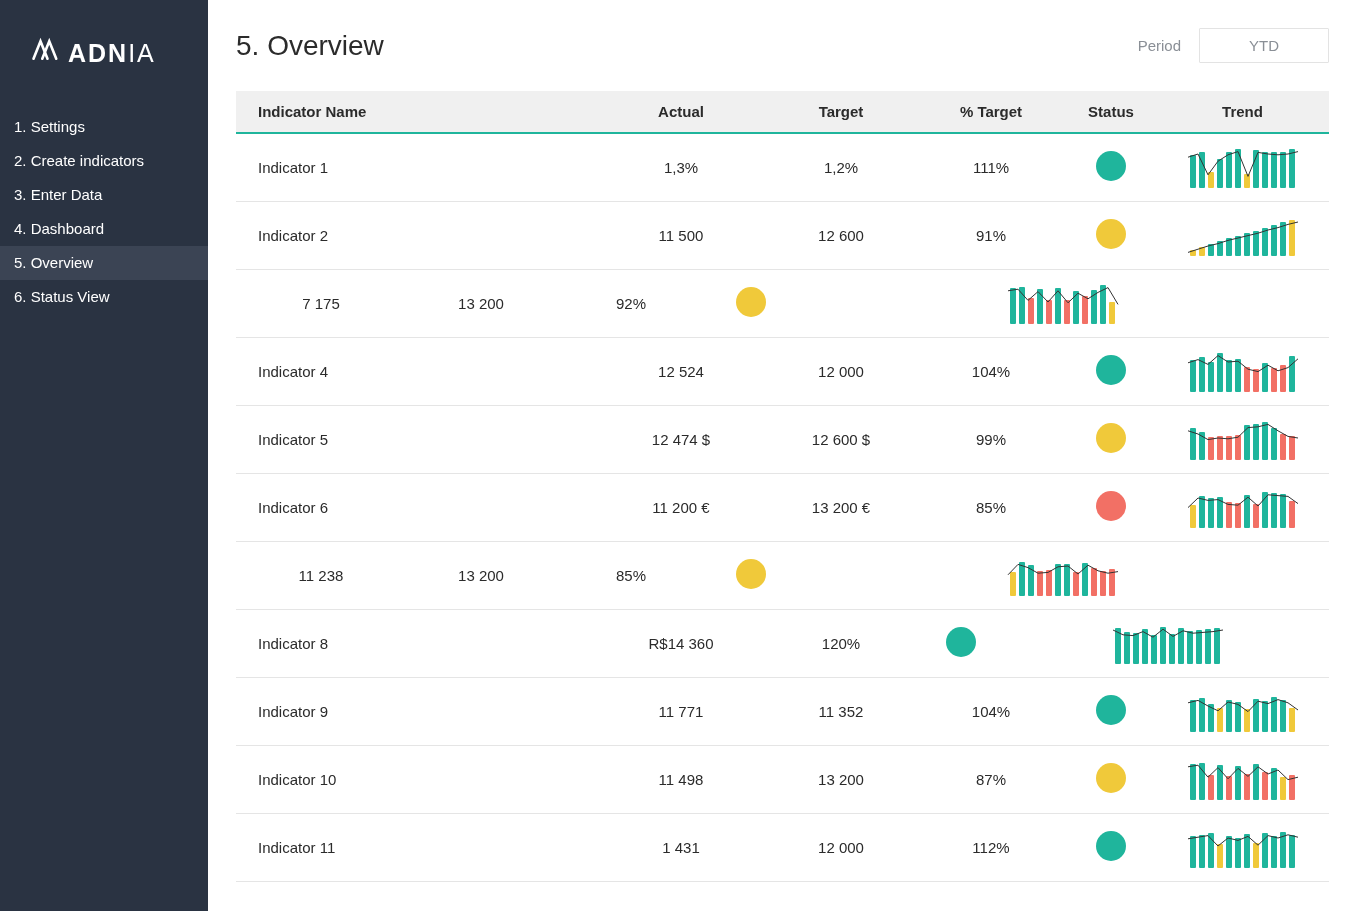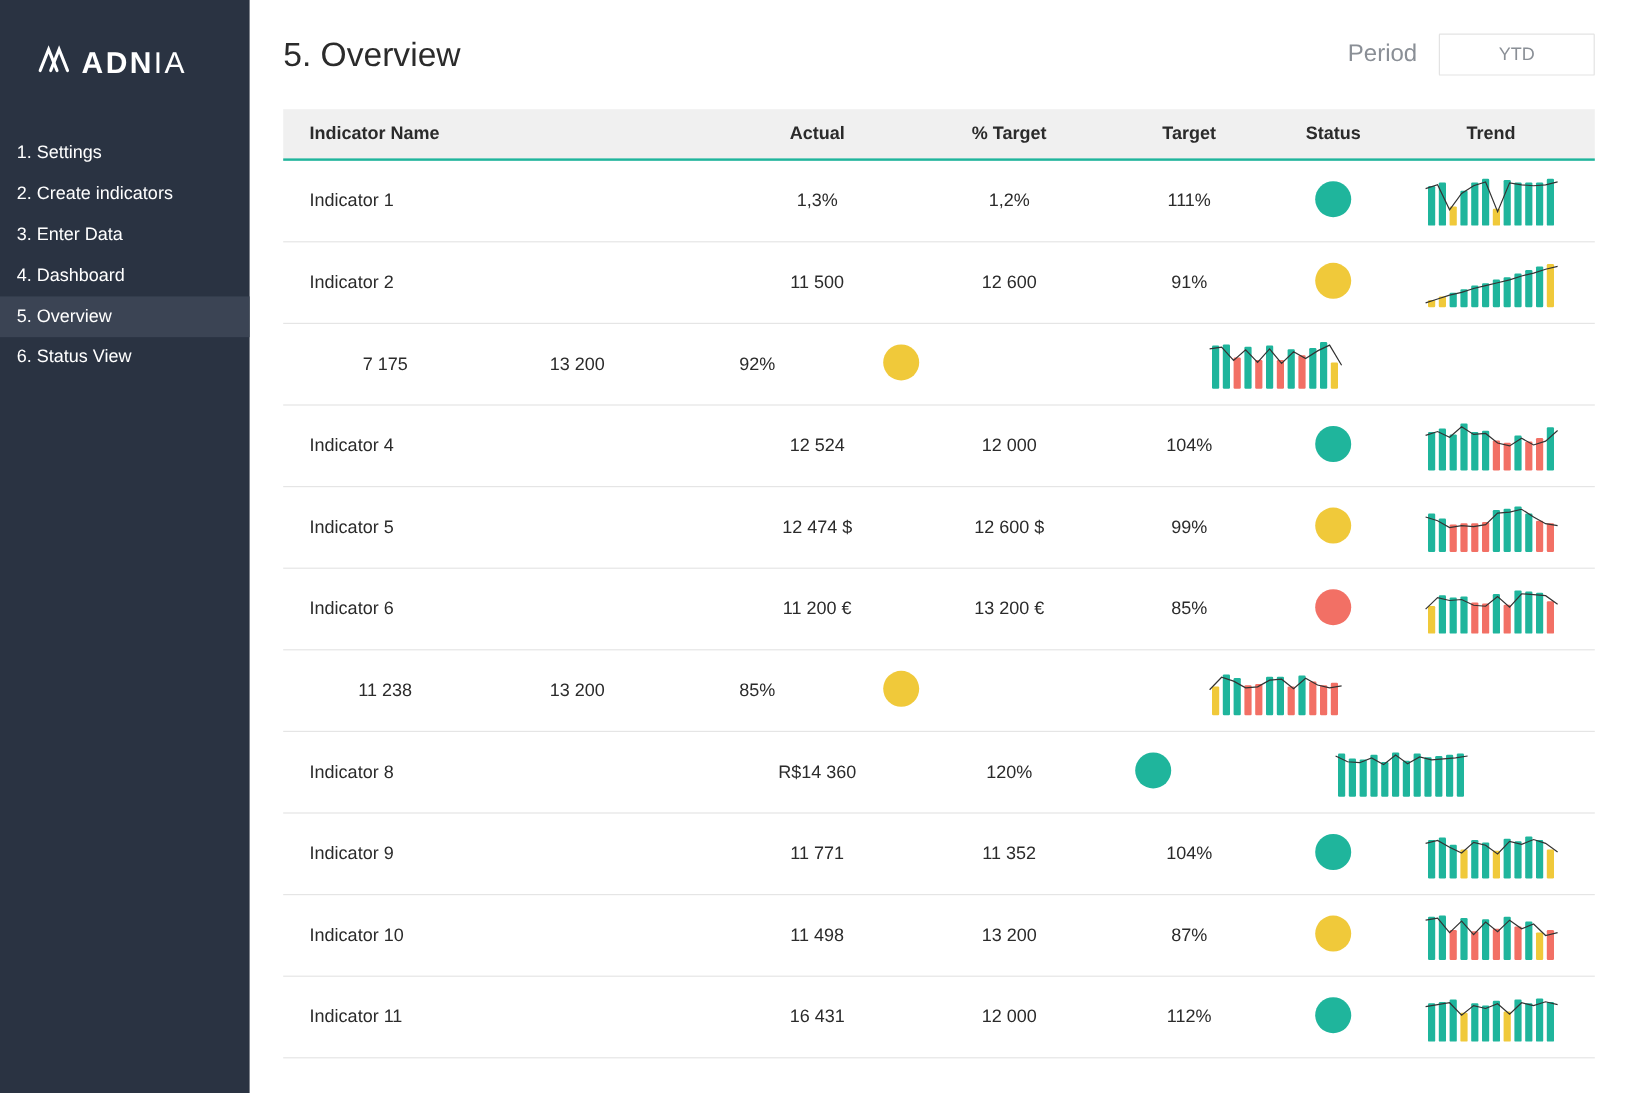--- a/index.html
+++ b/index.html
@@ -58,21 +58,21 @@
     overflow:auto;
   }
   .titlebar{
     display:flex;
     align-items:center;
     justify-content:space-between;
     margin-bottom:28px;
   }
   .title{font-size:28px;font-weight:400;}
   .period-wrap{display:flex;align-items:center;gap:18px;}
-  .period-label{color:var(--muted);font-size:20px;}
+  .period-label{color:var(--muted);font-size:15px;}
   .period-select{
     width:130px;
     text-align:center;
     padding:8px 0;
     border:1px solid #e3e3e3;
     border-radius:1px;
     color:var(--muted);
     background:#fff;
     cursor:pointer;
     font-size:15px;
@@ -157,22 +157,22 @@
     <div class="period-wrap">
       <span class="period-label">Period</span>
       <div class="period-select">YTD</div>
     </div>
   </div>
 
   <div class="tbl">
     <div class="thead">
       <div class="th col-name">Indicator Name</div>
       <div class="th col-actual">Actual</div>
+      <div class="th col-target">Target</div>
       <div class="th col-pct">% Target</div>
-      <div class="th col-target">Target</div>
       <div class="th col-status">Status</div>
       <div class="th col-trend">Trend</div>
     </div>
     <div id="tbody">
         <div class="row">
           <div class="td col-name">Indicator 1</div>
           <div class="td col-actual">1,3%</div>
           <div class="td col-target">1,2%</div>
           <div class="td col-pct">111%</div>
           <div class="td col-status"><span class="status-dot status-green"></span></div>
@@ -422,21 +422,21 @@
               <div class="bar y" style="height: 22.4px;"></div>
               <div class="bar r" style="height: 24.8px;"></div>
               <svg class="line" viewBox="0 0 120 40" preserveAspectRatio="none">
                 <polyline points="5,6.799999999999997 15,5.199999999999996 25,17.2 35,7.600000000000001 45,18.799999999999997 55,8.399999999999999 65,16.4 75,6.799999999999997 85,14 95,10 105,19.599999999999998 115,17.2" fill="none" stroke="#333" stroke-width="1"></polyline>
               </svg>
             </div>
           </div>
         </div>
         <div class="row">
           <div class="td col-name">Indicator 11</div>
-          <div class="td col-actual">16 431</div>
+          <div class="td col-actual">1 431</div>
           <div class="td col-target">12 000</div>
           <div class="td col-pct">112%</div>
           <div class="td col-status"><span class="status-dot status-green"></span></div>
           <div class="td col-trend">
             <div class="spark">
               <div class="bar g" style="height: 31.2px;"></div>
               <div class="bar g" style="height: 32.8px;"></div>
               <div class="bar g" style="height: 34.4px;"></div>
               <div class="bar y" style="height: 24px;"></div>
               <div class="bar g" style="height: 32px;"></div>

